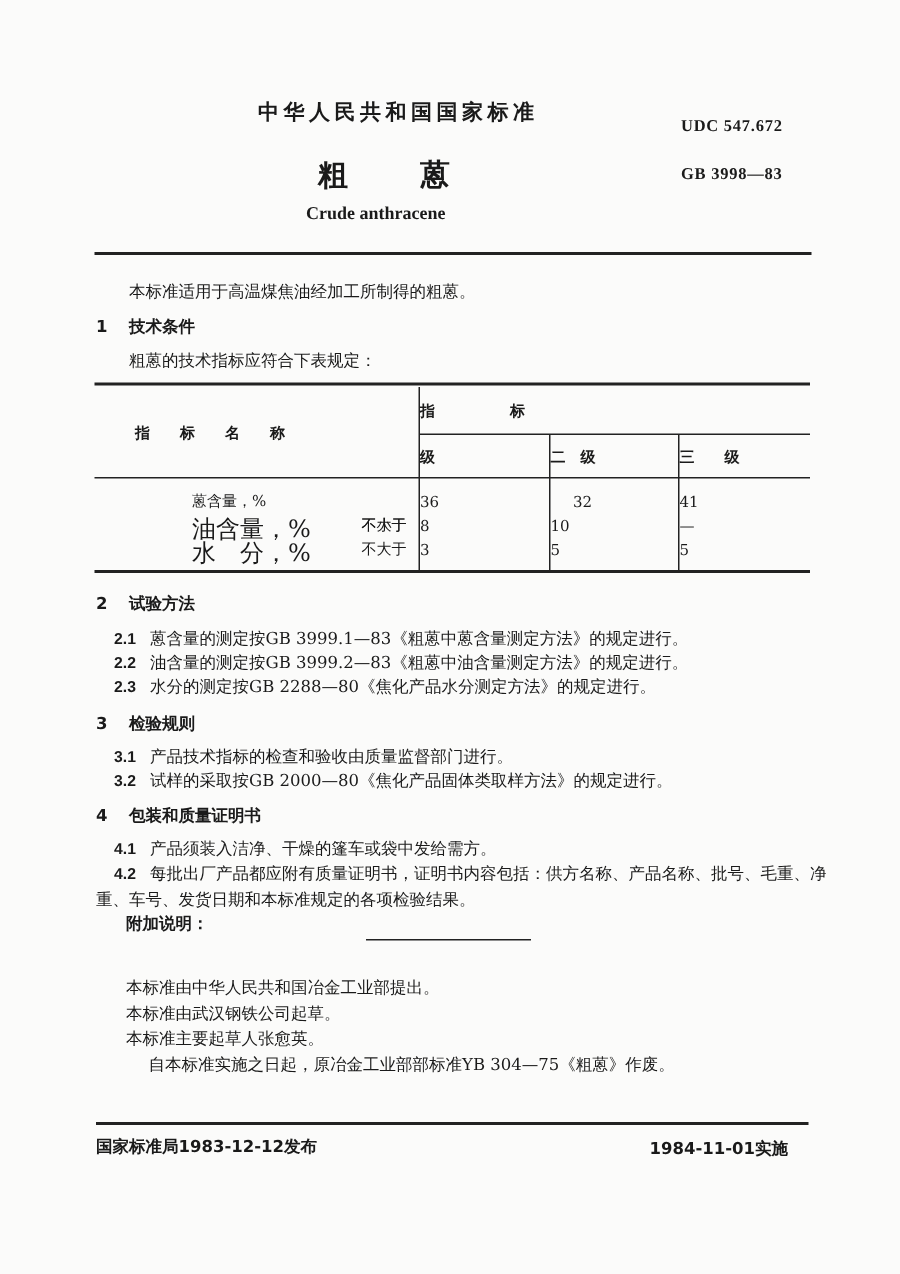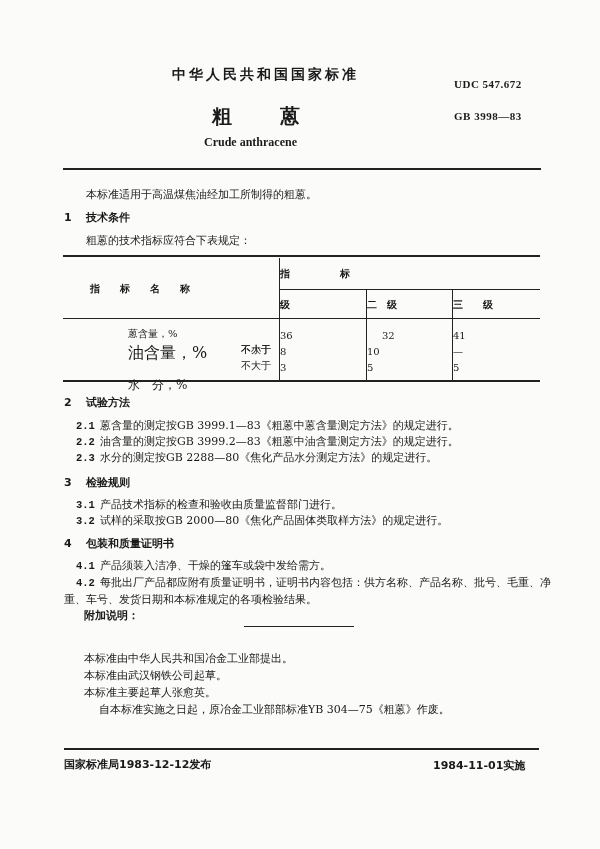--- a/index.html
+++ b/index.html
@@ -11,21 +11,21 @@
   .bold { font-weight:bold; }
   .hdr-org { left:172px; top:66px; font-size:14px; letter-spacing:3px; font-weight:bold; font-family:"DejaVu Sans",sans-serif; }
   .udc { left:454px; top:78px; font-size:11px; font-weight:bold; font-family:"Liberation Serif",serif; letter-spacing:0.5px;text-align:right; }
   .gb { left:454px; top:110px; font-size:11px; font-weight:bold; font-family:"Liberation Serif",serif; letter-spacing:0.5px; }
   .title-a { left:212px; top:103px; font-size:20px; font-weight:bold; }
   .title-b { left:280px; top:103px; font-size:20px; font-weight:bold; }
   .subtitle { left:204px; top:135px; font-size:12px; font-weight:bold; font-family:"Liberation Serif",serif; }
   .rule { position:absolute; background:#222; }
   .body-text { font-size:11px; }
   .sec { font-size:11px; font-weight:bold; font-family:"DejaVu Sans",sans-serif; }
-  .num { font-weight:bold; font-family:Liberation Mono, monospace; font-size:10.5px; display:inline-block; width:24px; }
+  .num { font-weight:bold; font-family:Liberation Sans, sans-serif; font-size:10.5px; display:inline-block; width:24px; }
   .vline { position:absolute; background:#222; width:1px; }
   .cell { position:absolute; font-size:10px; text-align:left; }
   .footer { font-size:11px; font-weight:bold; font-family:"DejaVu Sans",sans-serif; }
 </style>
 </head>
 <body>
 
 <div class="abs hdr-org">中华人民共和国国家标准</div>
 <div class="abs udc">UDC 547.672</div>
 <div class="abs title-a">粗</div>
@@ -62,21 +62,21 @@
   <div class="cell" style="left:280px;top:330px;width:64px;">36</div>
   <div class="cell" style="left:382px;top:330px;width:85px;">32</div>
   <div class="cell" style="left:453px;top:330px;width:87px;">41</div>
 
   <div class="abs" style="left:128px;top:343px;font-size:16px;">油含量，%</div>
   <div class="abs" style="left:241px;top:343px;font-size:10px;">不大于</div>
   <div class="cell" style="left:280px;top:346px;width:64px;">8</div>
   <div class="cell" style="left:367px;top:346px;width:85px;">10</div>
   <div class="cell" style="left:453px;top:346px;width:87px;">—</div>
 
-  <div class="abs" style="left:128px;top:377px;font-size:12px;">水　分，%</div>
+  <div class="abs" style="left:128px;top:359px;font-size:16px;">水　分，%</div>
   <div class="abs" style="left:241px;top:359px;font-size:10px;">不大于</div>
   <div class="cell" style="left:280px;top:362px;width:64px;">3</div>
   <div class="cell" style="left:367px;top:362px;width:85px;">5</div>
   <div class="cell" style="left:453px;top:362px;width:87px;">5</div>
 </div>
 
 <div class="abs sec" style="left:64px;top:395px;">
   <span style="display:inline-block;width:22px;">2</span><span>试验方法</span>
 </div>
 <div class="abs body-text" style="left:76px;top:418px;">

